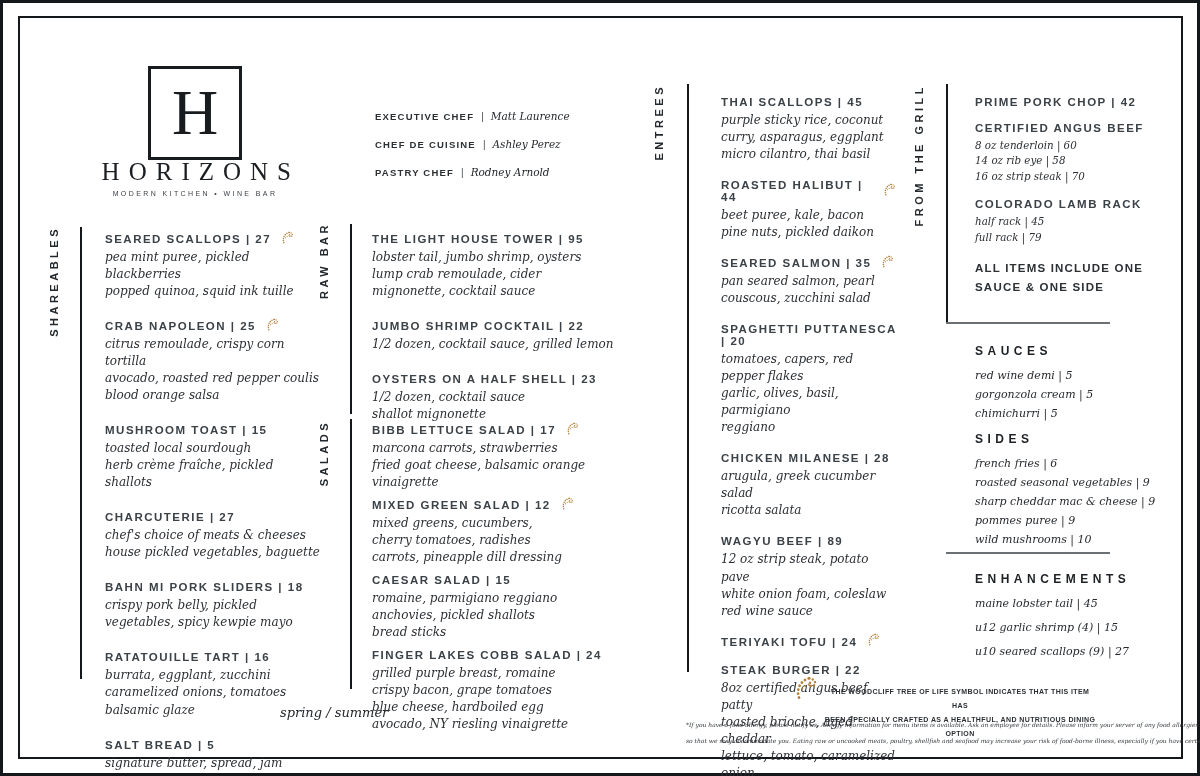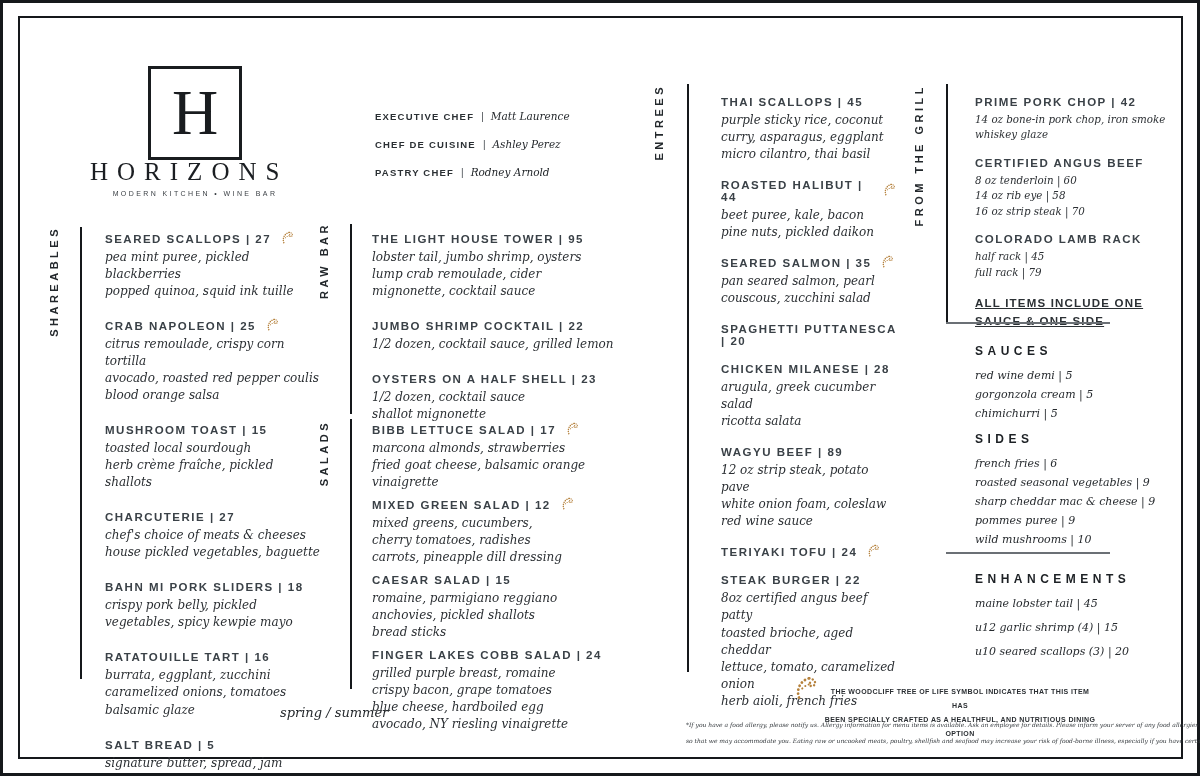--- a/index.html
+++ b/index.html
@@ -7,21 +7,21 @@
     width:1200px;height:776px;position:relative;background:#ffffff;
     font-family:"Liberation Sans",sans-serif;color:#23282c;overflow:hidden;
   }
   .outer-frame{position:absolute;inset:0;border:3px solid #15181b;pointer-events:none;}
   .inner-frame{position:absolute;left:18px;top:16px;right:17px;bottom:17px;border:2px solid #15181b;pointer-events:none;}
 
   
   .logo-box{position:absolute;left:148px;top:66px;width:88px;height:88px;border:3px solid #191c1f;
     display:flex;align-items:center;justify-content:center;}
   .logo-h{font-family:"Liberation Serif",serif;font-size:64px;line-height:1;color:#191c1f;}
-  .brand-name{position:absolute;left:90px;top:158px;width:210px;text-align:left;
+  .brand-name{position:absolute;left:90px;top:158px;width:210px;text-align:right;
     font-family:"Liberation Serif",serif;font-size:25px;letter-spacing:9px;color:#1b1e22;}
   .brand-tagline{position:absolute;left:90px;top:190px;width:210px;text-align:center;
     font-size:7px;letter-spacing:2.4px;color:#3a3f44;}
 
   
   .chefs{position:absolute;left:375px;top:108px;}
   .chef-row{margin-bottom:13px;line-height:13px;}
   .chef-label{font-size:9.5px;letter-spacing:1.2px;font-weight:700;color:#2b3034;}
   .chef-sep{margin:0 7px;color:#4a4f54;font-size:10px;}
   .chef-name{font-family:"DejaVu Serif",serif;font-style:italic;font-size:10.5px;color:#24282c;}
@@ -40,21 +40,21 @@
   .item-desc{margin-top:4px;font-family:"DejaVu Serif",serif;font-style:italic;font-size:12px;
     line-height:1.42;color:#2b2f33;white-space:pre-line;}
   .tree{width:16px;height:16px;flex:0 0 auto;margin-top:-5px;}
   .tree-lg{width:30px;height:30px;}
 
   .entrees-col .item{margin-bottom:16px;margin-left:24px;}
   .salads-col .item{margin-bottom:8px;}
   .grill-col .item{margin-bottom:14px;}
   .grill-col .item-desc{line-height:1.5;font-size:10.3px;}
   .grill-note{font-size:11.5px;letter-spacing:1.2px;font-weight:600;color:#2b3034;
-    line-height:1.6;white-space:pre-line;margin-top:4px;text-decoration:underline;}
+    line-height:1.6;white-space:pre-line;margin-top:4px;}
 
   
   .rc{position:absolute;left:975px;width:200px;}
   .rc-heading{font-size:12px;letter-spacing:4.5px;font-weight:700;color:#1d2125;}
   .rc-list{list-style:none;margin:10px 0 0 0;padding:0;}
   .rc-list li{font-family:"DejaVu Serif",serif;font-style:italic;font-size:11px;
     line-height:1.45;color:#262a2e;margin-bottom:3px;}
   .rc-enh li{margin-bottom:8px;}
 
   
@@ -202,21 +202,21 @@
     <div class="item-title">
       <span>BIBB LETTUCE SALAD | 17</span>
       <svg class="tree" viewBox="0 0 24 24">
           <g fill="none" stroke="#b5813c" stroke-linecap="round">
             <path d="M7.2 20.5 C4.8 14 8.2 6.8 15.5 5" stroke-width="2.2" stroke-dasharray="0.1 3.1"></path>
             <path d="M15.5 5 C19.8 5.6 21.6 9.4 18.7 11 C16 12.4 14.5 9 17 7.7" stroke-width="1.9" stroke-dasharray="0.1 2.7"></path>
             <path d="M9.8 13.2 C12.2 10.8 14.3 10 16.9 9.7" stroke-width="1.6" stroke-dasharray="0.1 2.9"></path>
           </g>
         </svg>
     </div>
-    <div class="item-desc">marcona almonds, strawberries
+    <div class="item-desc">marcona carrots, strawberries
 fried goat cheese, balsamic orange
 vinaigrette</div>
   </div>
   <div class="item">
     <div class="item-title">
       <span>MIXED GREEN SALAD | 12</span>
       <svg class="tree" viewBox="0 0 24 24">
           <g fill="none" stroke="#b5813c" stroke-linecap="round">
             <path d="M7.2 20.5 C4.8 14 8.2 6.8 15.5 5" stroke-width="2.2" stroke-dasharray="0.1 3.1"></path>
             <path d="M15.5 5 C19.8 5.6 21.6 9.4 18.7 11 C16 12.4 14.5 9 17 7.7" stroke-width="1.9" stroke-dasharray="0.1 2.7"></path>
@@ -281,20 +281,23 @@
           </g>
         </svg>
     </div>
     <div class="item-desc">pan seared salmon, pearl
 couscous, zucchini salad</div>
   </div>
   <div class="item">
     <div class="item-title">
         <span>SPAGHETTI PUTTANESCA | 20</span>
       </div>
+    <div class="item-desc">tomatoes, capers, red pepper flakes
+garlic, olives, basil, parmigiano
+reggiano</div>
   </div>
   <div class="item">
     <div class="item-title">
         <span>CHICKEN MILANESE | 28</span>
       </div>
     <div class="item-desc">arugula, greek cucumber salad
 ricotta salata</div>
   </div>
   <div class="item">
     <div class="item-title">
@@ -325,22 +328,20 @@
 lettuce, tomato, caramelized onion
 herb aioli, french fries</div>
   </div>
 </div>
 
 <div class="sec-content grill-col" style="left:975px;top:96px;width:200px;">
   <div class="item">
     <div class="item-title">
         <span>PRIME PORK CHOP | 42</span>
       </div>
-    <div class="item-desc">14 oz bone-in pork chop, iron smoke
-whiskey glaze</div>
   </div>
   <div class="item">
     <div class="item-title">
         <span>CERTIFIED ANGUS BEEF</span>
       </div>
     <div class="item-desc">8 oz tenderloin | 60
 14 oz rib eye | 58
 16 oz strip steak | 70</div>
   </div>
   <div class="item">
@@ -375,21 +376,21 @@
     <li>pommes puree | 9</li>
     <li>wild mushrooms | 10</li>
   </ul>
 </div>
 
 <div class="rc" style="top:572px;">
   <div class="rc-heading">ENHANCEMENTS</div>
   <ul class="rc-list rc-enh">
     <li>maine lobster tail | 45</li>
     <li>u12 garlic shrimp (4) | 15</li>
-    <li>u10 seared scallops (3) | 20</li>
+    <li>u10 seared scallops (9) | 27</li>
   </ul>
 </div>
 
 <div class="season">spring / summer</div>
 
 <svg class="tree tree-lg legend-icon" viewBox="0 0 24 24">
     <g fill="none" stroke="#b5813c" stroke-linecap="round">
       <path d="M7.2 20.5 C4.8 14 8.2 6.8 15.5 5" stroke-width="2.2" stroke-dasharray="0.1 3.1"></path>
       <path d="M15.5 5 C19.8 5.6 21.6 9.4 18.7 11 C16 12.4 14.5 9 17 7.7" stroke-width="1.9" stroke-dasharray="0.1 2.7"></path>
       <path d="M9.8 13.2 C12.2 10.8 14.3 10 16.9 9.7" stroke-width="1.6" stroke-dasharray="0.1 2.9"></path>

